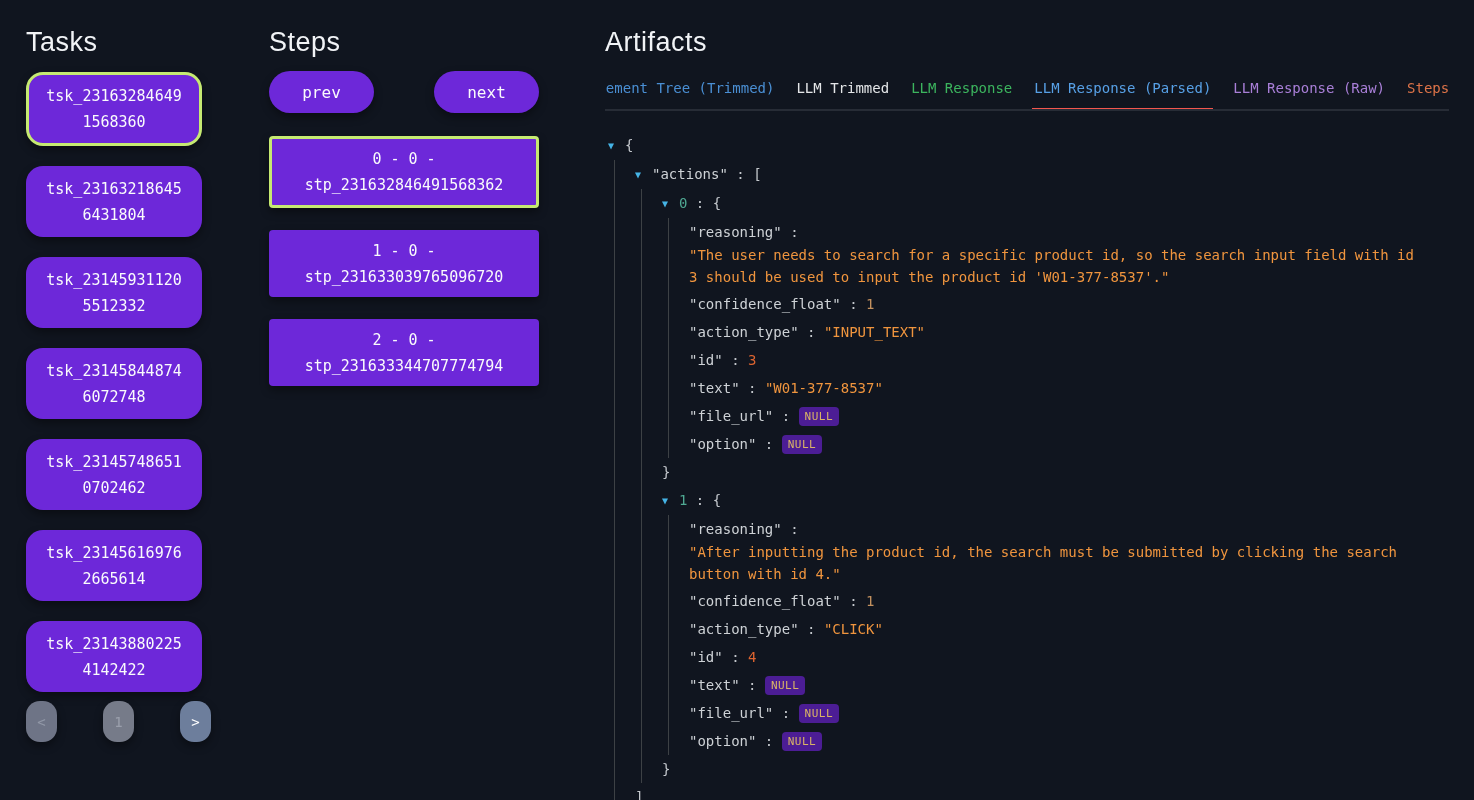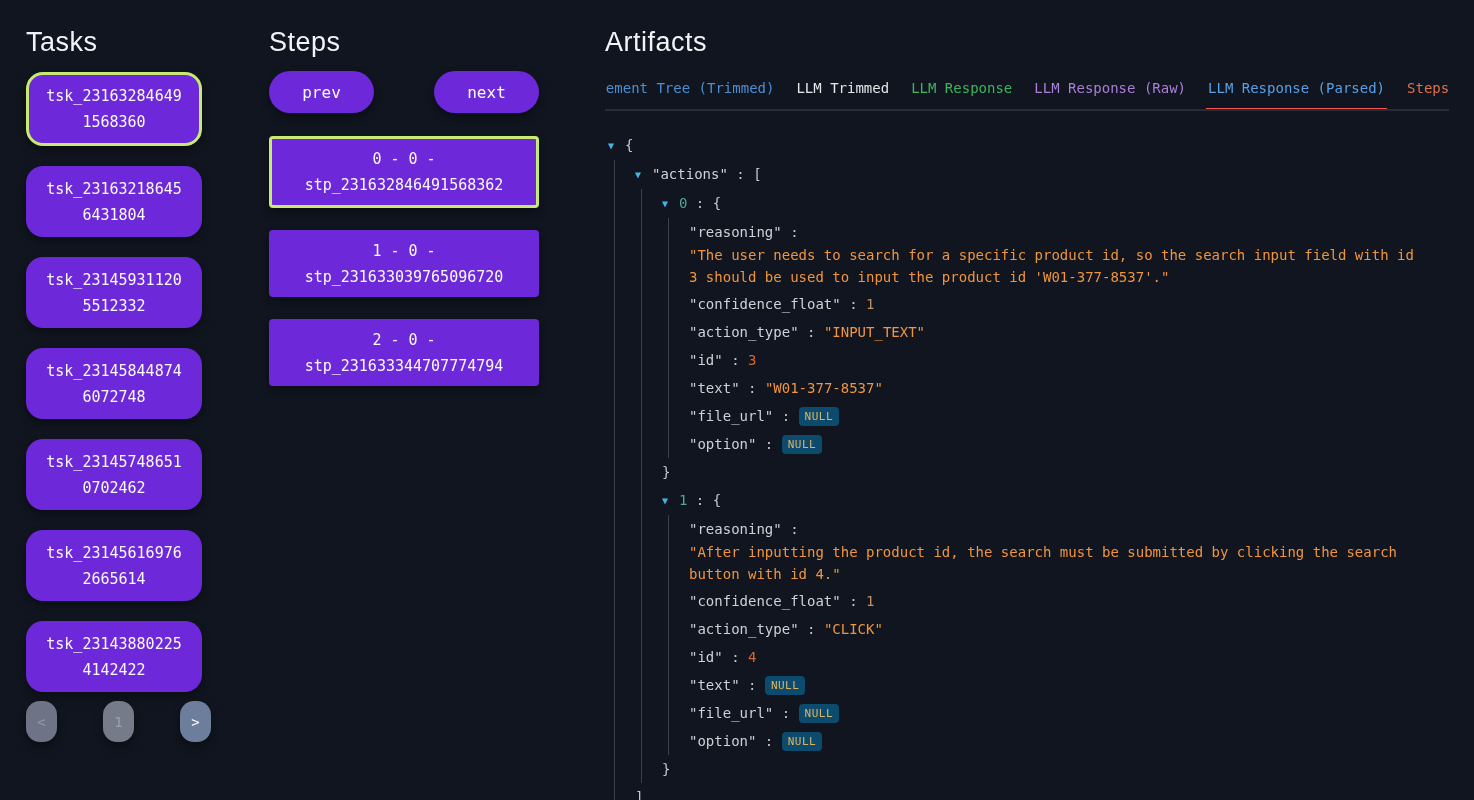--- a/index.html
+++ b/index.html
@@ -73,21 +73,21 @@
   .idx{ color:#4fa993; }
   .punct{ color:#c4c8cd; }
   .str{ color:#f0953e; }
   .num{ color:#dd6430; }
   .num-dim{ color:#c3915f; }
   .sblock{
     color:#f0953e; max-width:87ch; line-height:22px;
     margin:-2px 0 2px 0; padding-left:0;
   }
   .badge{
-    display:inline-block; background:#0c4a6e; color:#d9b466;
+    display:inline-block; background:#4c1d95; color:#d9b466;
     font-size:11px; line-height:13px; padding:3px 6px; border-radius:4px;
     vertical-align:1px; letter-spacing:.5px;
   }
 </style>
 </head>
 <body>
 
 <div class="col tasks-col">
   <h1 class="col-title">Tasks</h1>
   <div class="task-list" id="task-list">
@@ -119,22 +119,22 @@
     </div>
 </div>
 
 <div class="col artifacts-col">
   <h1 class="col-title">Artifacts</h1>
   <div class="tab-row">
     <div class="tab-strip" id="tab-strip">
         <div class="tab"><span style="color: rgb(74, 143, 212);">Element Tree (Trimmed)</span></div>
         <div class="tab"><span style="color: rgb(228, 230, 232);">LLM Trimmed</span></div>
         <div class="tab"><span style="color: rgb(60, 181, 94);">LLM Response</span></div>
+        <div class="tab" style="border-bottom-color: rgb(242, 86, 78);"><span style="color: rgb(87, 160, 230);">LLM Response (Parsed)</span></div>
         <div class="tab"><span style="color: rgb(169, 127, 216);">LLM Response (Raw)</span></div>
-        <div class="tab" style="border-bottom-color: rgb(242, 86, 78);"><span style="color: rgb(87, 160, 230);">LLM Response (Parsed)</span></div>
         <div class="tab"><span style="color: rgb(221, 115, 72);">Steps </span><span style="color: rgb(167, 123, 214);">(Raw)</span></div>
       </div>
   </div>
   <div class="json-view" id="json-view">
       <div class="jrow"><span class="arrow">▼</span><span class="punct">{</span></div>
       <div class="jchildren">
         <div class="jrow"><span class="arrow">▼</span><span class="key">"actions"</span><span class="punct"> : </span><span class="punct">[</span></div>
         <div class="jchildren">
           <div class="jrow"><span class="arrow">▼</span><span class="idx">0</span><span class="punct"> : </span><span class="punct">{</span></div>
           <div class="jchildren">

